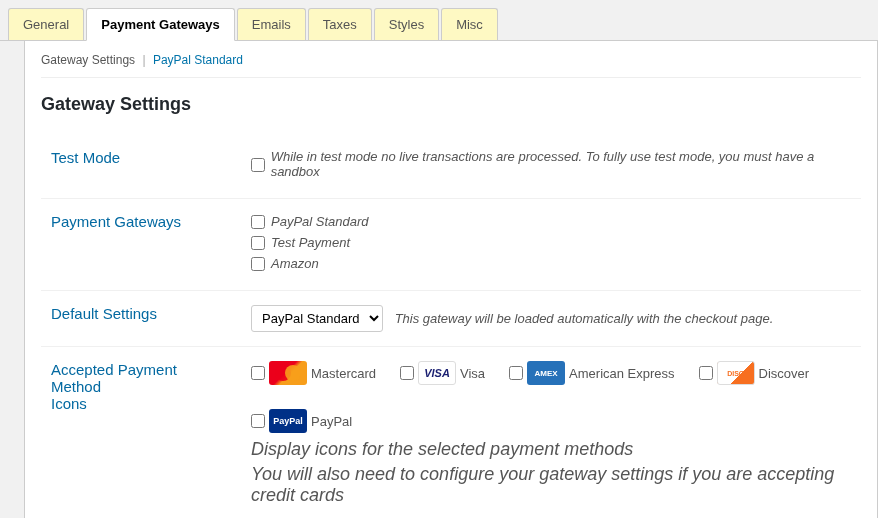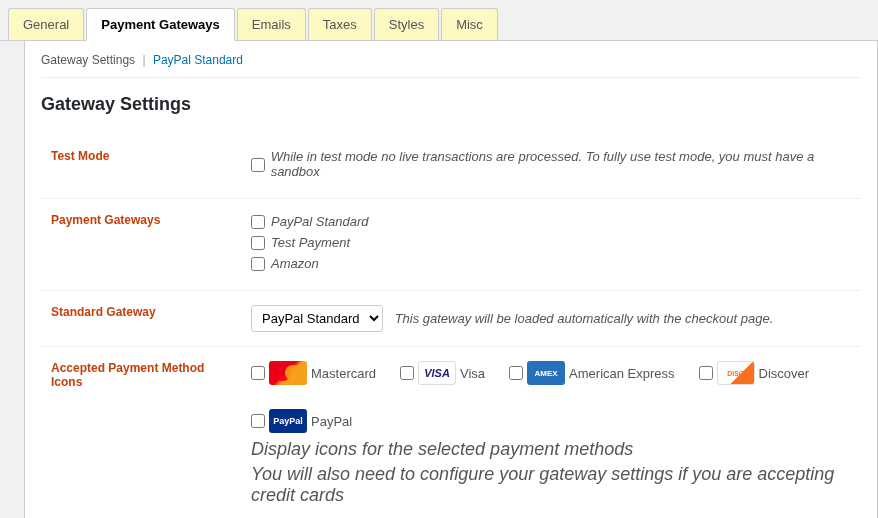--- a/index.html
+++ b/index.html
@@ -81,24 +81,24 @@
     }
     .settings-table tr {
       border-bottom: 1px solid #f0f0f0;
     }
     .settings-table td {
       padding: 14px 10px;
       vertical-align: top;
     }
     .settings-table td:first-child {
       width: 200px;
-      font-weight: 700;
-      font-size: 12px;
+      font-weight: 400;
+      font-size: 15px;
       padding-right: 20px;
-      color: #c2410c;
+      color: #0369a1;
     }
     .settings-table td:last-child {
       color: #555;
     }
 
     
     .checkbox-wrap {
       display: flex;
       align-items: center;
       gap: 6px;
@@ -299,21 +299,21 @@
             <span class="checkbox-label">Test Payment</span>
           </div>
           <div class="checkbox-wrap">
             <input type="checkbox" style="">
             <span class="checkbox-label">Amazon</span>
           </div>
         </td>
       </tr>
 
       <tr>
-        <td>Standard Gateway</td>
+        <td>Default Settings</td>
         <td>
           <select class="gateway-select">
             <option>PayPal Standard</option>
             <option>Test Payment</option>
             <option>Amazon</option>
           </select>
           <span class="gateway-select-desc">This gateway will be loaded automatically with the checkout page.</span>
         </td>
       </tr>
 

